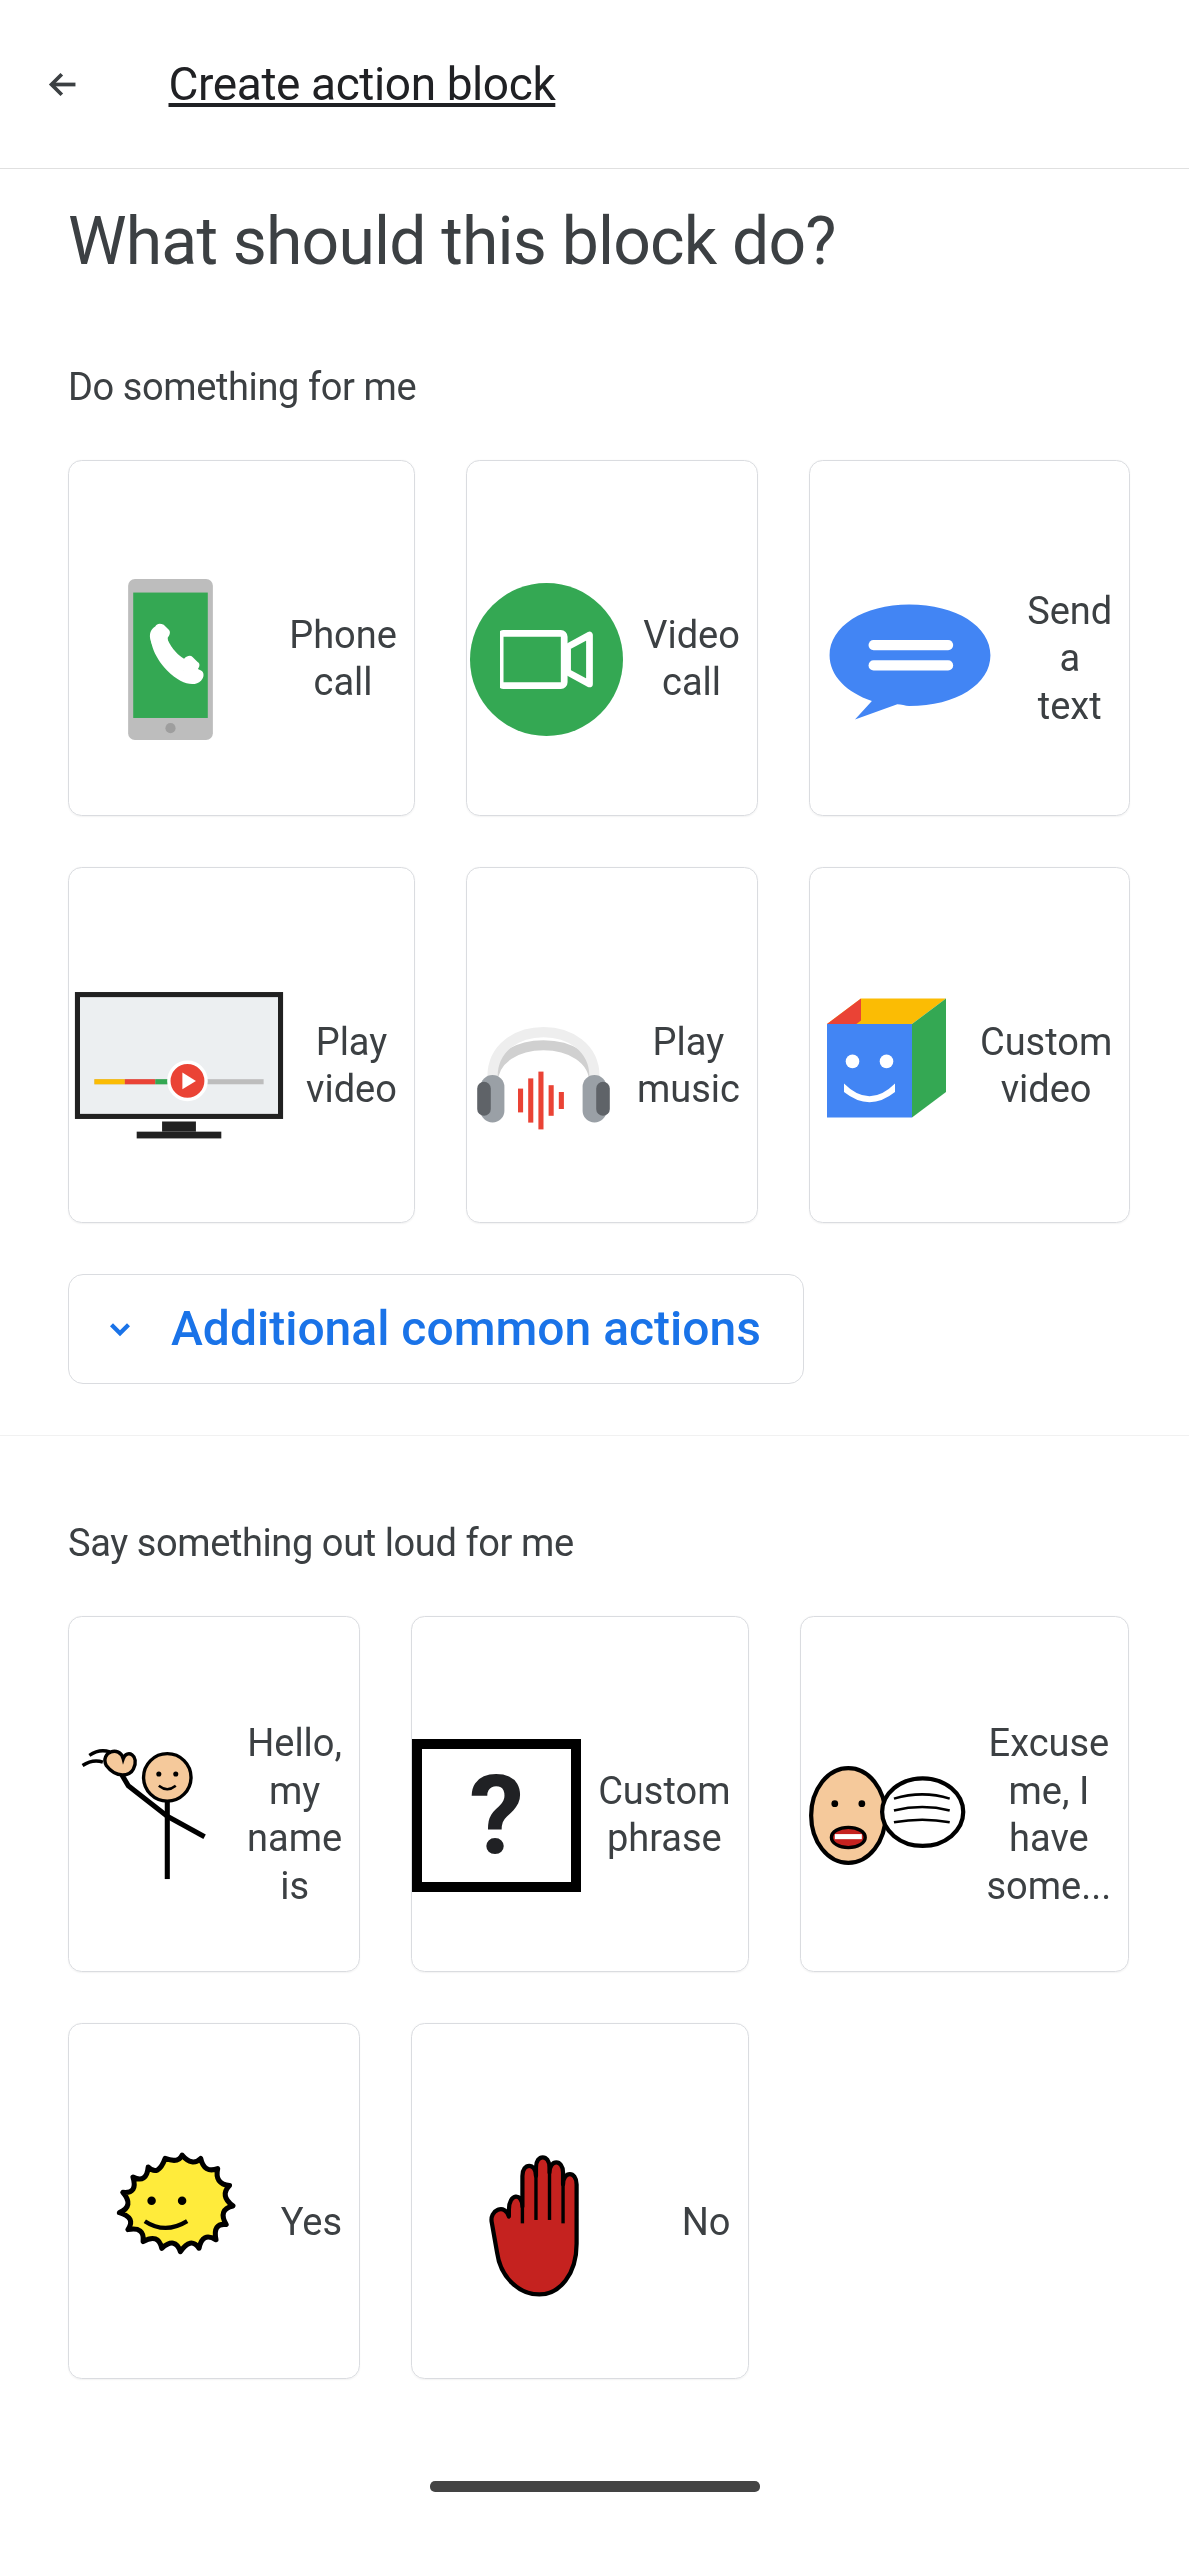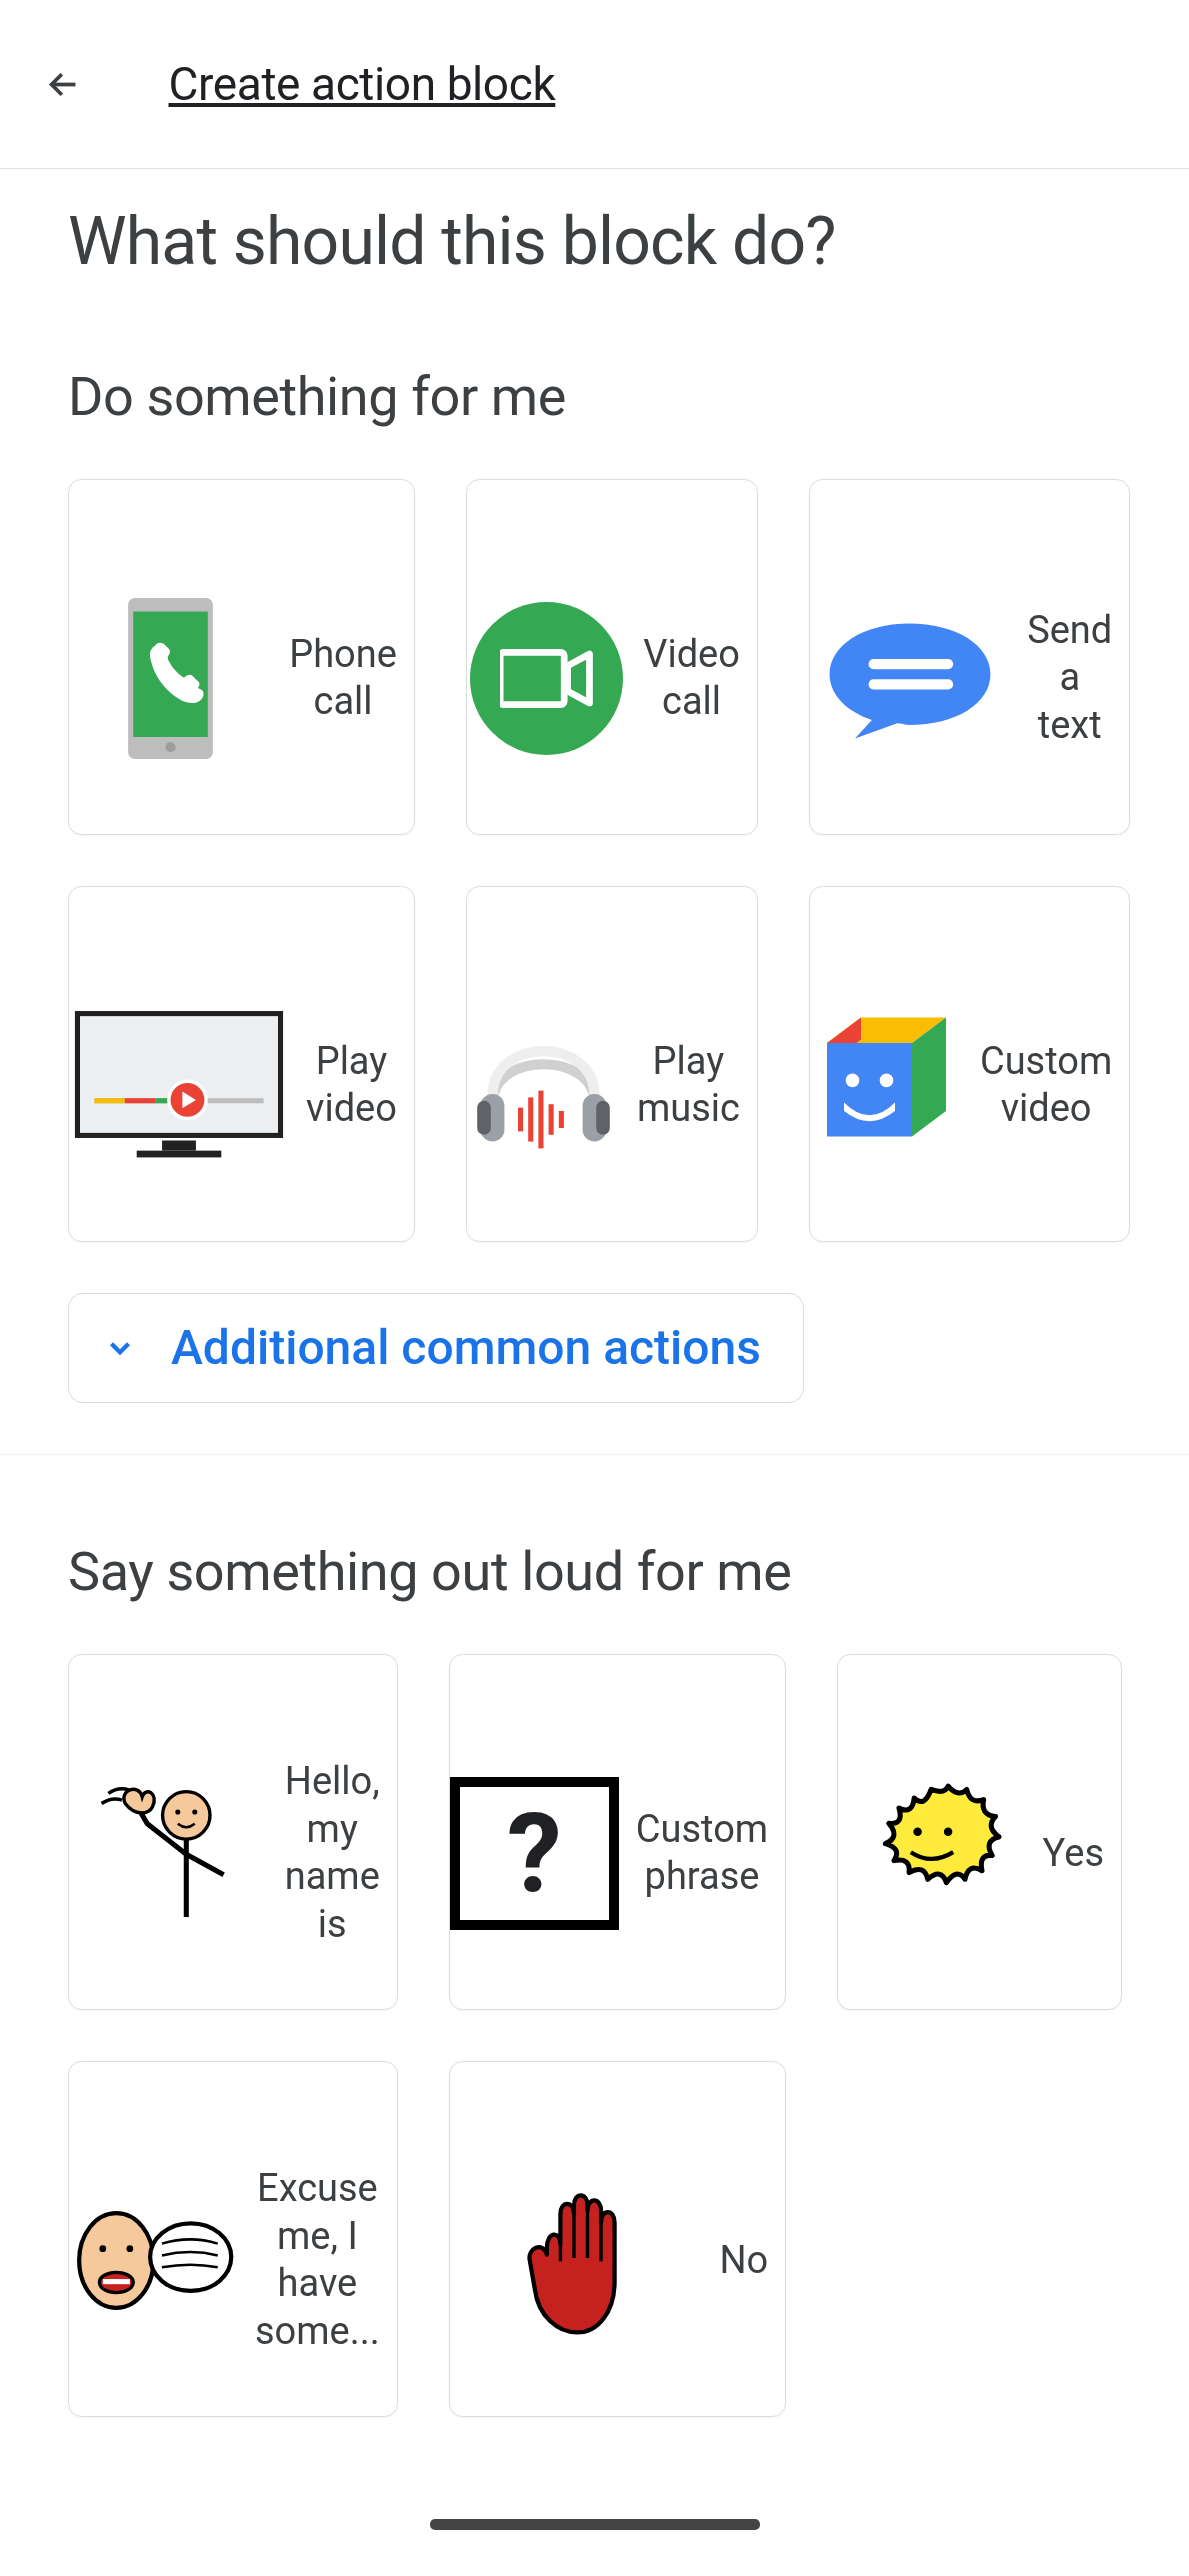--- a/index.html
+++ b/index.html
@@ -8,21 +8,21 @@
     display: flex;
     align-items: center;
     padding: 34px 34px 34px 34px;
     height: 169px;
     border-bottom: 0.8px solid #e0e0e0;
   }
   .back-icon { width: 41px; height: 41px; margin-right: 85px; margin-left: 8.5px; }
   .header-title { font-size: 46px; font-weight: 400; letter-spacing: -0.4px; text-decoration: underline; }
   .content { padding: 0 68px 51px 68px; }
   .question { font-size: 66px; font-weight: 400; margin-top: 34px; letter-spacing: -0.8px; color: #3c4043;}
-  .section-title { font-size: 54px; font-weight: 400; margin-top: 85px; margin-bottom: 51px; letter-spacing: -0.4px; color: #3c4043;}
+  .section-title { font-size: 38px; font-weight: 400; margin-top: 85px; margin-bottom: 51px; letter-spacing: -0.4px; color: #3c4043;}
   .grid {
     display: grid;
     grid-template-columns: repeat(3, 1fr);
     gap: 51px 51px;
   }
   .card {
     border: 0.8px solid #dadce0;
     border-radius: 13.6px;
     height: 356px;
     display: flex;
@@ -227,53 +227,53 @@
 
     <div class="card">
       <div class="card-icon-area">
         <div class="qbox">?</div>
       </div>
       <div class="card-label">Custom phrase</div>
     </div>
 
     <div class="card">
       <div class="card-icon-area">
-        <svg class="sun-face" viewBox="0 0 85 85">
-          <path d="M42 5 
-            Q50 8 52 3 Q58 10 63 5 Q65 14 73 11 Q71 20 80 21 Q74 27 82 33 
-            Q73 35 78 44 Q70 43 72 53 Q64 48 62 58 Q57 51 51 60 Q48 51 40 58 
-            Q38 49 29 54 Q30 45 20 47 Q25 40 15 37 Q24 33 17 25 Q26 26 23 16 
-            Q31 20 32 10 Q38 16 42 5 Z" fill="#ffeb3b" stroke="#000" stroke-width="3" stroke-linejoin="round"></path>
-          <circle cx="34" cy="30" r="2.5" fill="#000"></circle>
-            <circle cx="52" cy="30" r="2.5" fill="#000"></circle>
-          <path d="M30 42 Q42 50 55 42" fill="none" stroke="#000" stroke-width="2.5"></path>
-        </svg>
-      </div>
-      <div class="card-label">Yes</div>
-    </div>
-
-    <div class="card">
-      <div class="card-icon-area">
         <svg class="speak-face" viewBox="0 0 100 70">
           <ellipse cx="28" cy="35" rx="22" ry="28" fill="#f5c99b" stroke="#000" stroke-width="2.5"></ellipse>
           <circle cx="20" cy="28" r="2" fill="#000"></circle>
             <circle cx="36" cy="28" r="2" fill="#000"></circle>
           <ellipse cx="28" cy="48" rx="10" ry="6" fill="#c5221f" stroke="#000" stroke-width="2"></ellipse>
           <rect x="20" y="46" width="16" height="3" fill="#fff"></rect>
           <ellipse cx="72" cy="33" rx="24" ry="20" fill="#fff" stroke="#000" stroke-width="2.5"></ellipse>
           <path d="M55 25 Q72 20 88 25" stroke="#000" stroke-width="1.5" fill="none"></path>
           <path d="M55 32 Q72 28 88 32" stroke="#000" stroke-width="1.5" fill="none"></path>
           <path d="M55 39 Q72 36 88 39" stroke="#000" stroke-width="1.5" fill="none"></path>
         </svg>
       </div>
       <div class="card-label">Excuse me, I have some...</div>
     </div>
 
     <div class="card">
       <div class="card-icon-area">
+        <svg class="sun-face" viewBox="0 0 85 85">
+          <path d="M42 5 
+            Q50 8 52 3 Q58 10 63 5 Q65 14 73 11 Q71 20 80 21 Q74 27 82 33 
+            Q73 35 78 44 Q70 43 72 53 Q64 48 62 58 Q57 51 51 60 Q48 51 40 58 
+            Q38 49 29 54 Q30 45 20 47 Q25 40 15 37 Q24 33 17 25 Q26 26 23 16 
+            Q31 20 32 10 Q38 16 42 5 Z" fill="#ffeb3b" stroke="#000" stroke-width="3" stroke-linejoin="round"></path>
+          <circle cx="34" cy="30" r="2.5" fill="#000"></circle>
+            <circle cx="52" cy="30" r="2.5" fill="#000"></circle>
+          <path d="M30 42 Q42 50 55 42" fill="none" stroke="#000" stroke-width="2.5"></path>
+        </svg>
+      </div>
+      <div class="card-label">Yes</div>
+    </div>
+
+    <div class="card">
+      <div class="card-icon-area">
         <svg class="hand" viewBox="0 0 75 95">
           <path d="M20 40 C20 30 28 30 28 38 L28 20 C28 12 36 12 36 20 L36 15 C36 7 44 7 44 15 L44 18 C44 10 52 10 52 18 L52 25 C52 17 60 17 60 25 
                    L60 60 C60 78 50 90 38 90 C26 90 15 80 13 65 L10 48 C8 40 18 36 20 44 Z" fill="#c5221f" stroke="#000" stroke-width="2.5" stroke-linejoin="round"></path>
           <path d="M28 38 L28 48" stroke="#000" stroke-width="2"></path>
           <path d="M36 20 L36 46" stroke="#000" stroke-width="2"></path>
           <path d="M44 18 L44 46" stroke="#000" stroke-width="2"></path>
           <path d="M52 25 L52 48" stroke="#000" stroke-width="2"></path>
         </svg>
       </div>
       <div class="card-label">No</div>

